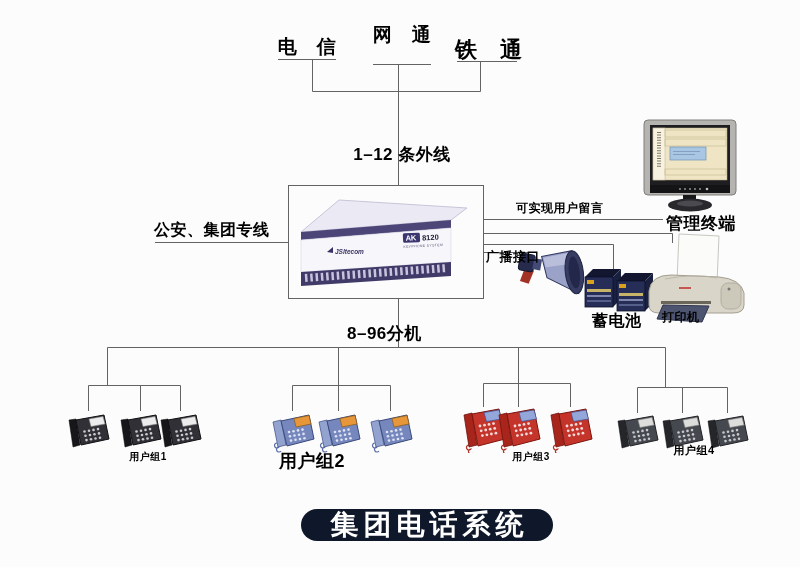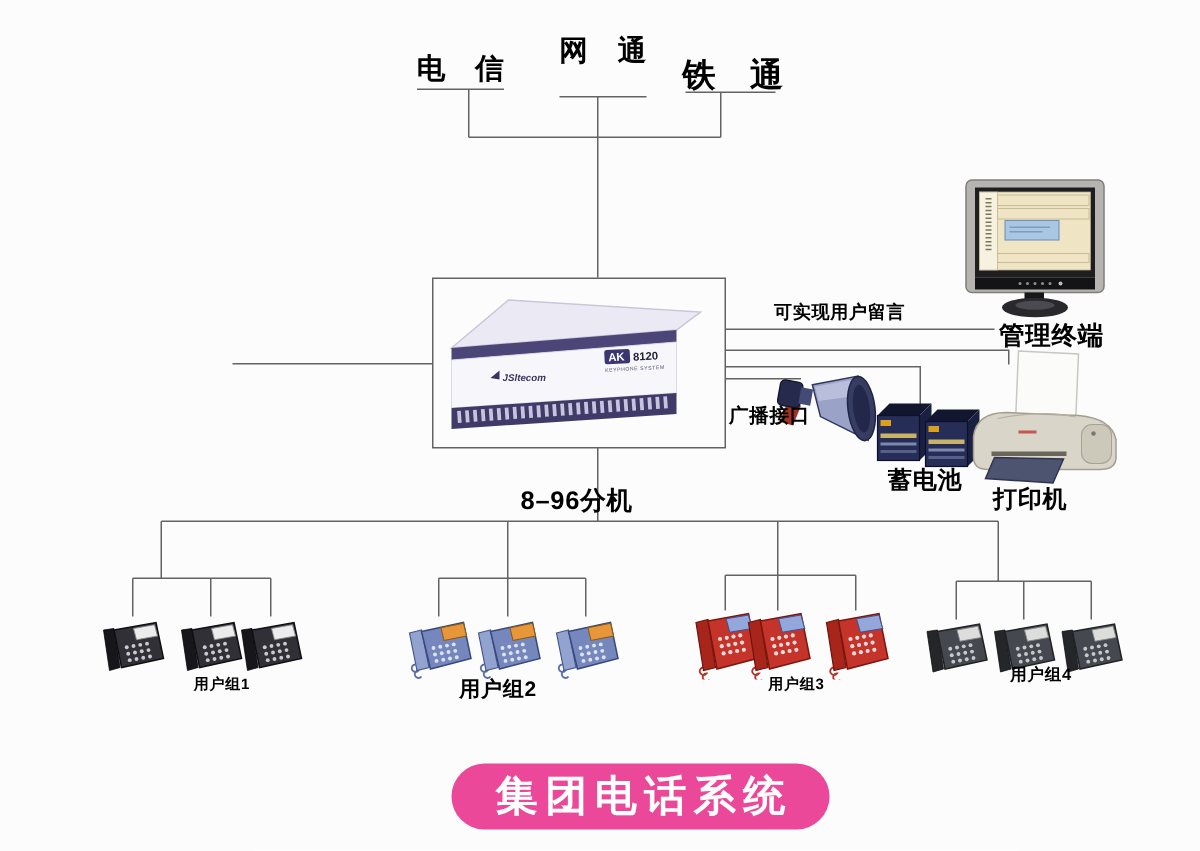--- a/index.html
+++ b/index.html
@@ -9,22 +9,22 @@
   }
   .canvas svg{position:absolute;display:block;}
   .lbl{
     position:absolute;color:#000000;font-weight:700;white-space:nowrap;
     line-height:1.15;letter-spacing:0.5px;
   }
   .lbl.center{text-align:center;}
   #wires{left:0;top:0;}
   #wires line,#wires polyline,#wires rect{stroke:#636363;stroke-width:1;fill:none;}
   .banner{
-    position:absolute;left:301px;top:509px;width:252px;height:44px;
-    background:#ec4899;border-radius:22px;color:#ffffff;
+    position:absolute;left:301px;top:509px;width:252px;height:32px;
+    background:#0f172a;border-radius:22px;color:#ffffff;
     display:flex;align-items:center;justify-content:center;
     font-size:28px;font-weight:700;letter-spacing:5px;text-indent:5px;
   }
   svg text{font-family:"Liberation Sans","DejaVu Sans",sans-serif;}
 </style>
 </head>
 <body>
 
 <div class="canvas">
 
@@ -277,36 +277,38 @@
       <use href="#ph-d"></use>
     </svg>
   <svg style="left:705px;top:411px" width="44" height="40" viewBox="0 0 44 40">
       <use href="#ph-d"></use>
     </svg>
 
   <div class="lbl center" style="left:276px;top:36px;width:62px;font-size:19px">电　信</div>
   <div class="lbl center" style="left:371px;top:24px;width:62px;font-size:19px">网　通</div>
   <div class="lbl center" style="left:455px;top:37px;width:64px;font-size:22px">铁　通</div>
 
-
+  <div class="lbl center" style="left:347px;top:145px;width:110px;font-size:17px">1–12 条外线</div>
+
+  <div class="lbl" style="left:154px;top:221px;font-size:16px">公安、集团专线</div>
 
   <div class="lbl" style="left:516px;top:202px;font-size:12px">可实现用户留言</div>
 
   <div class="lbl" style="left:666px;top:214px;font-size:17px">管理终端</div>
 
-  <div class="lbl" style="left:486px;top:270px;font-size:13px">广播接口</div>
+  <div class="lbl" style="left:486px;top:250px;font-size:13px">广播接口</div>
 
   <div class="lbl" style="left:592px;top:312px;font-size:16px">蓄电池</div>
 
-  <div class="lbl" style="left:662px;top:325px;font-size:16px">打印机</div>
+  <div class="lbl" style="left:662px;top:311px;font-size:12px">打印机</div>
 
   <div class="lbl" style="left:347px;top:324px;font-size:17px">8–96分机</div>
 
   <div class="lbl center" style="left:108px;top:451px;width:80px;font-size:10px">用户组1</div>
-  <div class="lbl center" style="left:292px;top:451px;width:80px;font-size:14px">用户组2</div>
+  <div class="lbl center" style="left:272px;top:451px;width:80px;font-size:18px">用户组2</div>
   <div class="lbl center" style="left:491px;top:451px;width:80px;font-size:10px">用户组3</div>
   <div class="lbl center" style="left:654px;top:444px;width:80px;font-size:11px">用户组4</div>
 
   <div class="banner">
     <span>集团电话系统</span>
   </div>
 
 </div>
 
 </body></html>

